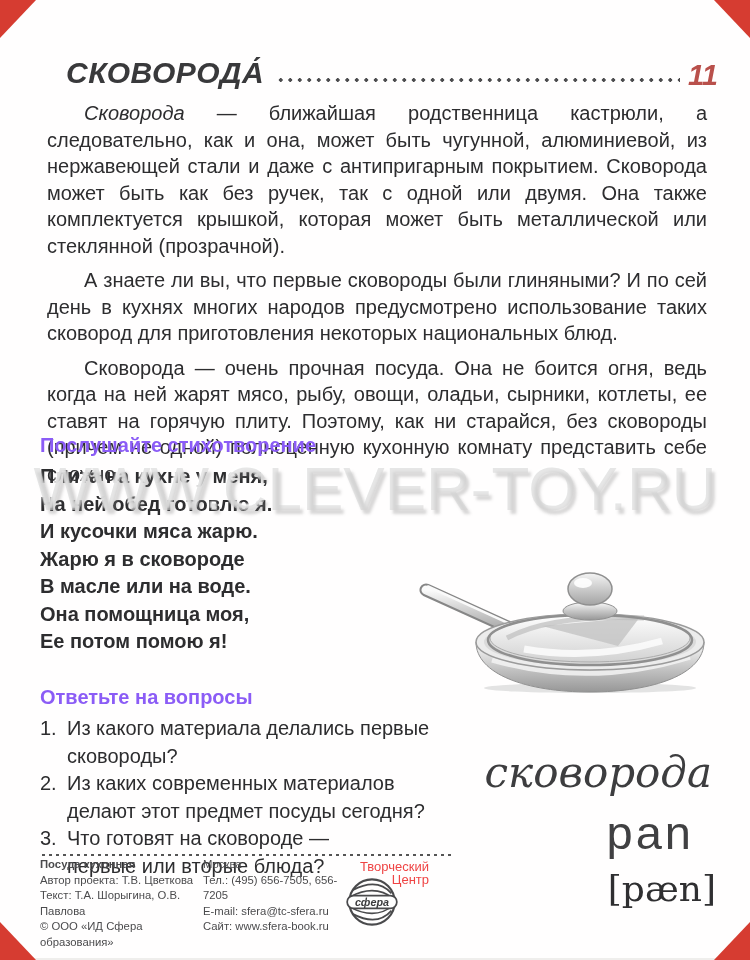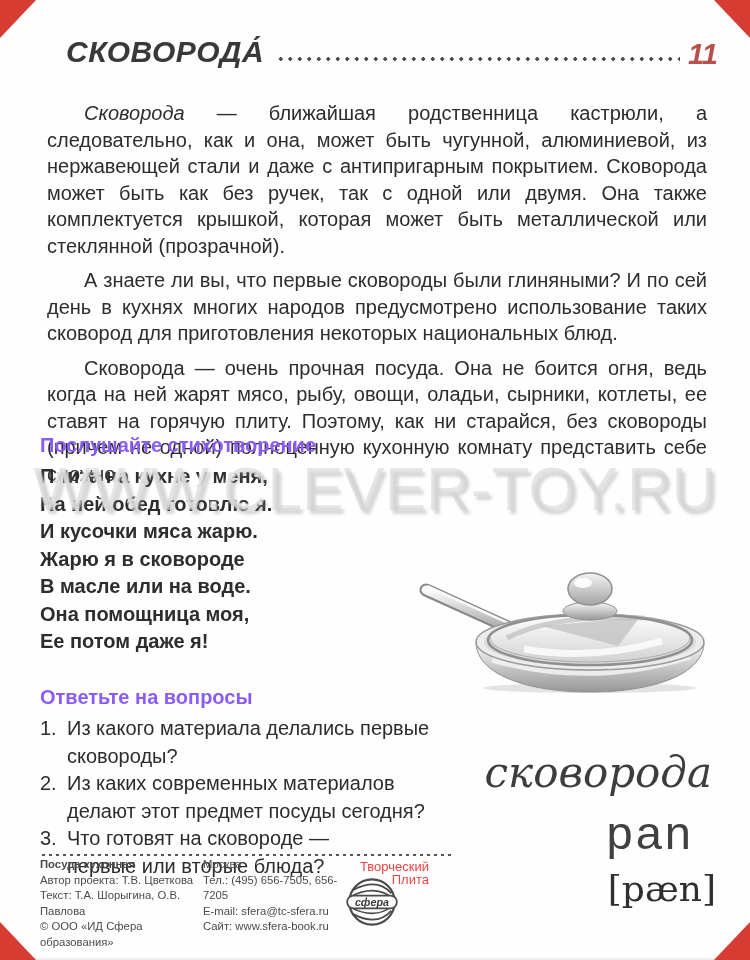--- a/index.html
+++ b/index.html
@@ -10,21 +10,21 @@
   }
   
   .corner{position:absolute;width:36px;height:38px;background:#d63c31;z-index:20;
           filter:drop-shadow(2px 2px 2px rgba(70,40,40,.45));}
   .corner.tl{left:0;top:0;clip-path:polygon(0 0,100% 0,0 100%);}
   .corner.tr{right:0;top:0;clip-path:polygon(0 0,100% 0,100% 100%);}
   .corner.bl{left:0;bottom:0;clip-path:polygon(0 0,0 100%,100% 100%);}
   .corner.br{right:0;bottom:0;clip-path:polygon(100% 0,100% 100%,0 100%);}
 
   
-  .hdr{position:absolute;left:66px;right:32px;top:35px;display:flex;align-items:flex-end;}
+  .hdr{position:absolute;left:66px;right:32px;top:56px;display:flex;align-items:flex-end;}
   .title{font-size:30px;font-weight:bold;font-style:italic;letter-spacing:.5px;color:#39393b;white-space:nowrap;}
   .leader{flex:1;height:6px;margin:0 8px 7px 12px;
           background-image:radial-gradient(circle,#4c4c4e 1.7px,transparent 1.9px);
           background-size:9.5px 6px;background-repeat:repeat-x;background-position:left center;}
   .pagenum{font-size:29px;font-weight:bold;font-style:italic;color:#b9504b;line-height:1;}
 
   
   .intro{position:absolute;left:39px;width:676px;top:92px;font-size:20px;line-height:26.5px;text-align:justify;}
   .intro p{margin:8px;text-indent:37px;}
   .intro .lead{font-style:italic;}
@@ -93,21 +93,21 @@
   </div>
 
   <div class="poem">
     <h3 class="sec-h">Послушайте стихотворение</h3>
     <div class="vline">Плита на кухне у меня,</div>
     <div class="vline">На ней обед готовлю я.</div>
     <div class="vline">И кусочки мяса жарю.</div>
     <div class="vline">Жарю я в сковороде</div>
     <div class="vline">В масле или на воде.</div>
     <div class="vline">Она помощница моя,</div>
-    <div class="vline">Ее потом даже я!</div>
+    <div class="vline">Ее потом помою я!</div>
   </div>
 
 
   <figure class="pan-fig">
     <svg width="300" height="138" viewBox="0 0 300 138">
       <defs>
         <linearGradient id="steel" x1="0" y1="0" x2="0" y2="1">
           <stop offset="0" stop-color="#fbfbfb"></stop>
             <stop offset=".5" stop-color="#c7c7c7"></stop>
             <stop offset="1" stop-color="#979797"></stop>
@@ -187,21 +187,21 @@
         <div>© ООО «ИД Сфера образования»</div>
       </div>
       <div class="f-col2">
         <div>Москва</div>
         <div>Тел.: (495) 656-7505, 656-7205</div>
         <div>E-mail: sfera@tc-sfera.ru</div>
         <div>Сайт: www.sfera-book.ru</div>
       </div>
       <div class="f-logo">
         <span class="t1">Творческий</span>
-        <span class="t2">Плита</span>
+        <span class="t2">Центр</span>
         <svg width="54" height="54" viewBox="0 0 50 50">
           <circle cx="25" cy="25" r="21" fill="none" stroke="#4a4a4c" stroke-width="2"></circle>
           <path d="M7,14 Q30,2 43,17" fill="none" stroke="#4a4a4c" stroke-width="1.6"></path>
           <path d="M5,20 Q28,8 45,22" fill="none" stroke="#4a4a4c" stroke-width="1.4"></path>
           <path d="M7,36 Q30,48 43,33" fill="none" stroke="#4a4a4c" stroke-width="1.6"></path>
           <path d="M5,30 Q28,42 45,28" fill="none" stroke="#4a4a4c" stroke-width="1.4"></path>
           <rect x="2" y="19" width="46" height="12" rx="6" fill="#ffffff" stroke="#4a4a4c" stroke-width="1.6"></rect>
           <text x="25" y="28.5" text-anchor="middle" font-size="10" font-style="italic" font-weight="bold" font-family="Liberation Sans, sans-serif" fill="#3c3c3e">сфера</text>
         </svg>
       </div>

